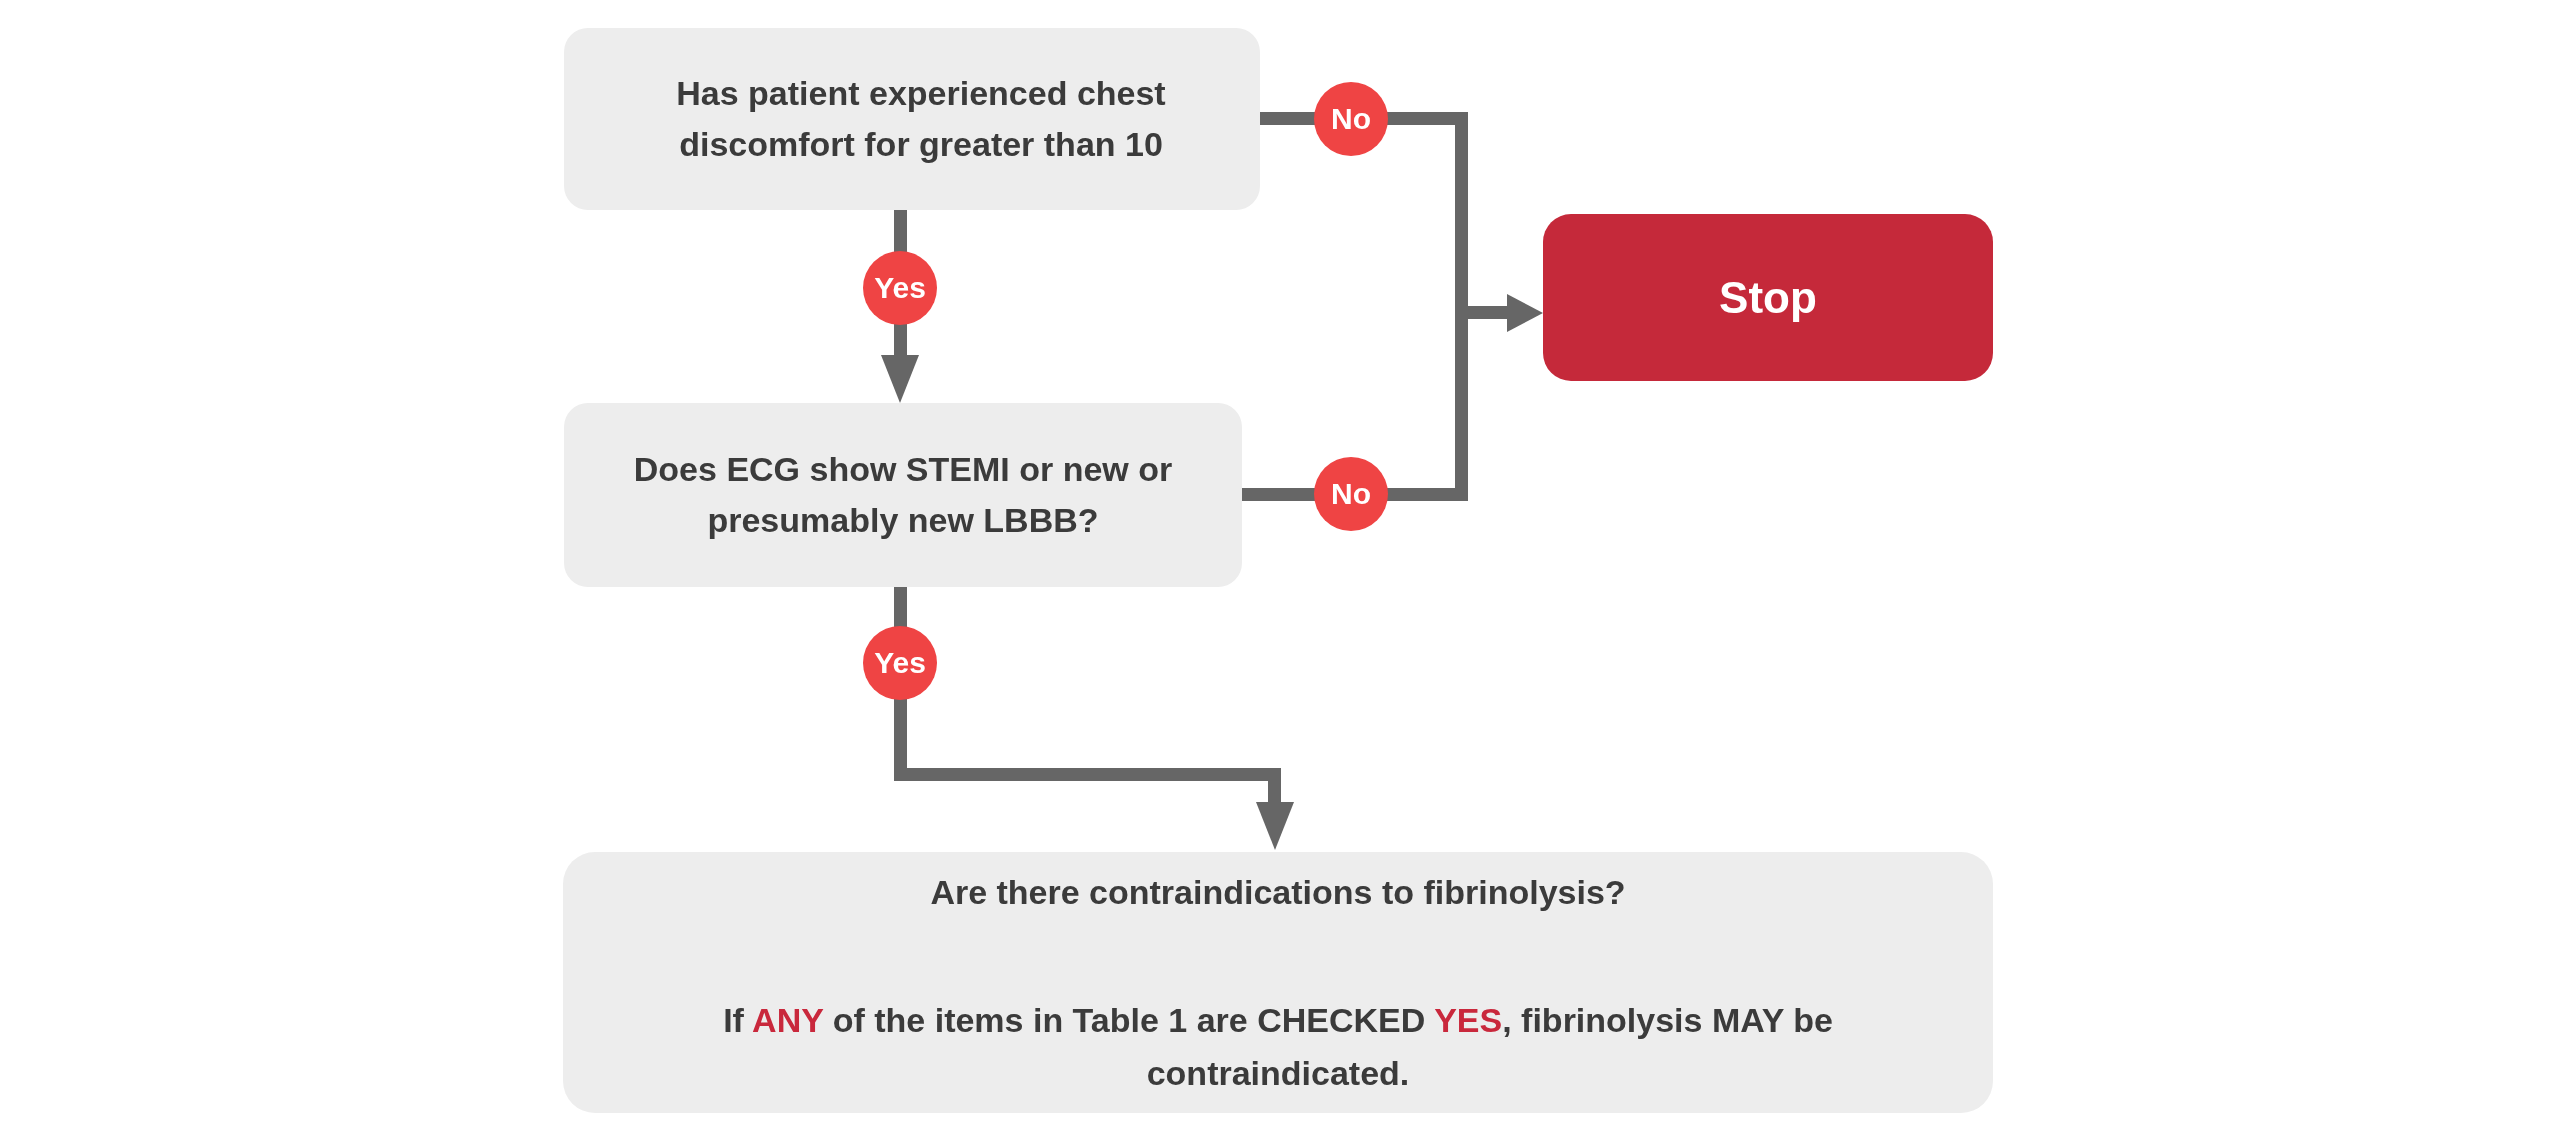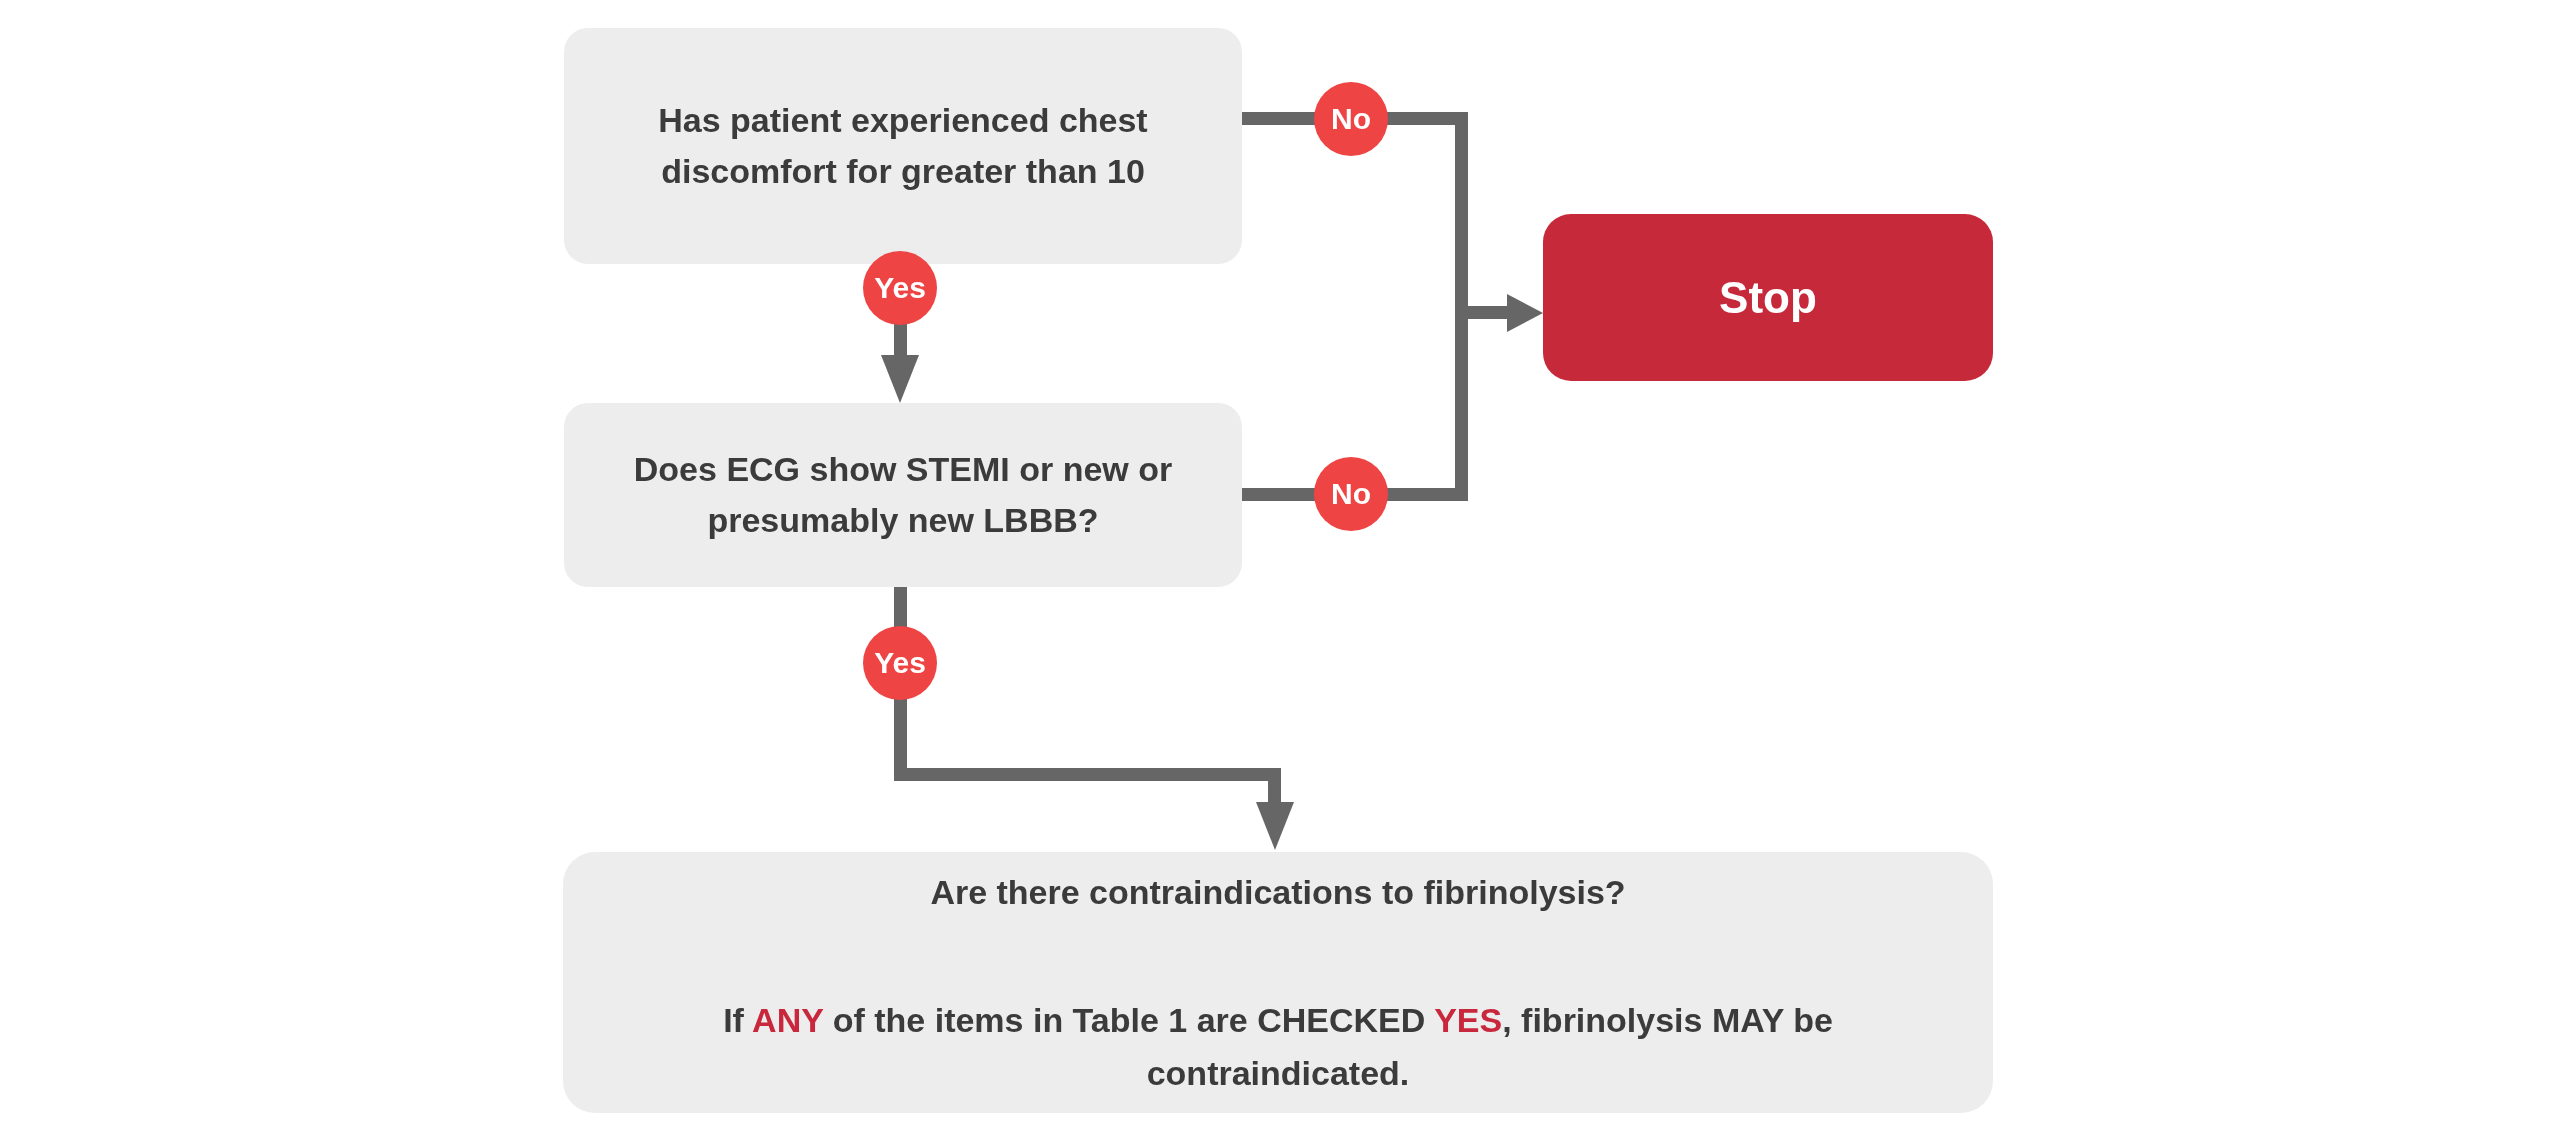--- a/index.html
+++ b/index.html
@@ -6,21 +6,21 @@
   .canvas{
     position:relative;width:2550px;height:1144px;background:#ffffff;overflow:hidden;
     font-family:"Liberation Sans",sans-serif;font-weight:bold;
   }
   
   .qbox{
     position:absolute;background:#ededed;border-radius:24px;
     display:flex;flex-direction:column;align-items:center;justify-content:center;
     color:#3b3b3b;font-size:34px;line-height:51px;text-align:center;
   }
-  #q1{left:564px;top:28px;width:678px;height:236px;}
+  #q1{left:564px;top:28px;width:678px;height:182px;padding-left:18px;}
   #q2{left:564px;top:403px;width:678px;height:184px;}
   #q3{left:563px;top:852px;width:1430px;height:261px;border-radius:32px;line-height:53px;}
   #q3 .p2{margin-top:75px;max-width:1300px;}
   .red{color:#c9283c;}
   
   .hline,.vline{position:absolute;background:#666666;}
   #no1-h   {left:1240px;top:112px;width:228px;height:13px;}
   #right-v {left:1455px;top:112px;width:13px;height:389px;}
   #no2-h   {left:1240px;top:488px;width:228px;height:13px;}
   #stop-h  {left:1455px;top:306px;width:55px;height:13px;}

